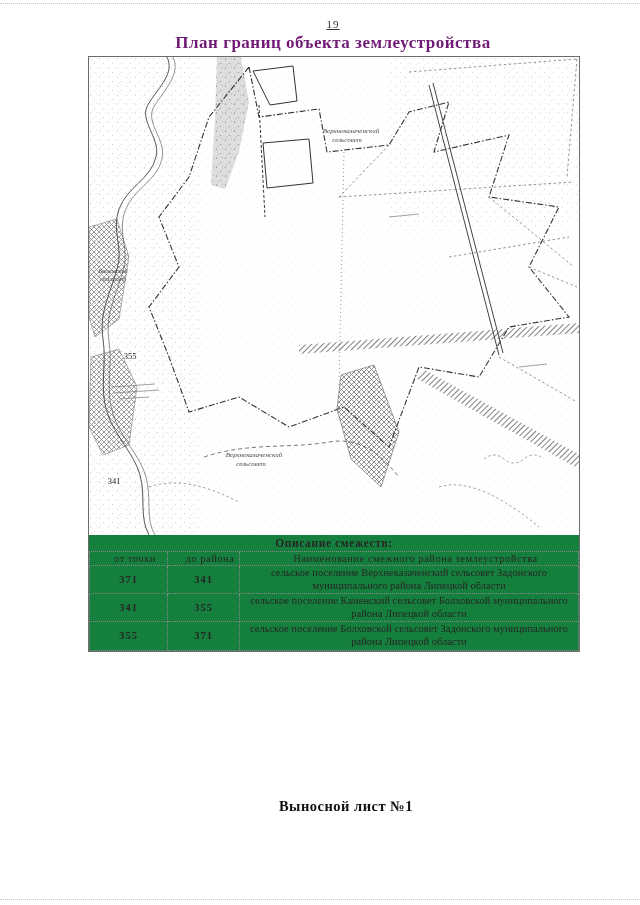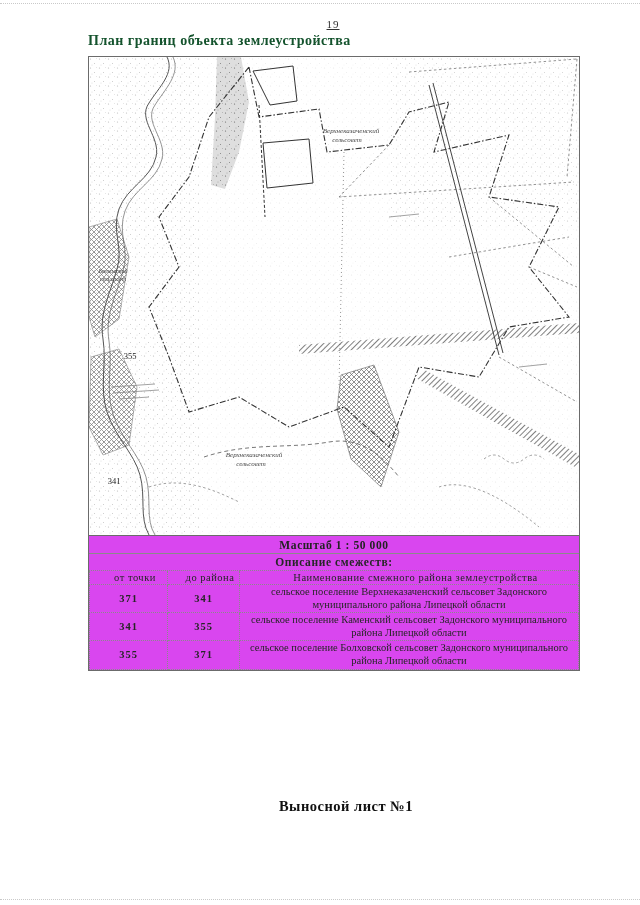--- a/index.html
+++ b/index.html
@@ -7,25 +7,25 @@
     width:640px;height:905px;position:relative;overflow:hidden;
     font-family:"Liberation Serif","DejaVu Serif",serif;color:#222;
     -webkit-font-smoothing:antialiased;
   }
   .scan-edge{position:absolute;left:0;width:640px;border-top:1px dotted #c9c9c9;height:0;}
   .scan-edge.top{top:3px;}
   .scan-edge.bottom{top:899px;}
 
   .page-number{position:absolute;top:18px;left:88px;width:490px;text-align:center;
     font-size:11px;letter-spacing:1px;color:#333;text-decoration:underline;}
-  .doc-title{position:absolute;top:33px;left:88px;width:490px;
-    font-size:14px;font-weight:bold;letter-spacing:.5px;color:#14532d;}
+  .doc-title{position:absolute;top:33px;left:88px;width:490px;text-align:center;
+    font-size:17px;font-weight:bold;letter-spacing:.5px;color:#701a75;}
 
   .doc-box{position:absolute;left:88px;top:56px;width:490px;border:1px solid #6b6b6b;
-    background:#d946ef;}
+    background:#15803d;}
   .map-area{position:relative;width:490px;height:478px;overflow:hidden;background:#fff;}
   .map-area svg{display:block;}
 
   .caption-row{border-top:1px solid #6b6b6b;border-bottom:1px solid #8a8a8a;
     text-align:center;font-size:11.5px;font-weight:bold;padding:3px 0 2px 0;
     letter-spacing:.6px;color:#222;}
 
   table.adj{width:100%;border-collapse:collapse;table-layout:fixed;}
   table.adj th,table.adj td{border:1px dotted #8a8a8a;font-size:10.5px;
     padding:1px 3px;vertical-align:middle;color:#262626;}
@@ -137,21 +137,20 @@
         <text x="24" y="216" font-size="6.2">Болховской</text>
         <text x="24" y="224" font-size="6.2">сельсовет</text>
         <text x="165" y="400">Верхнеказаченский</text>
         <text x="162" y="409">сельсовет</text>
         <text x="41" y="302" font-style="normal" font-size="8.5" fill="#222">355</text>
         <text x="25" y="427" font-style="normal" font-size="8.5" fill="#222">341</text>
       </g>
     </svg>
   </div>
 
-  <div class="caption-row">Масштаб 1 : 50 000</div>
 
   <table class="adj">
     <colgroup>
         <col class="c1">
         <col class="c2">
         <col class="c3">
       </colgroup>
     <thead>
       <tr>
         <th colspan="3" class="tbl-title">Описание смежеств:</th>
@@ -165,21 +164,21 @@
     <tbody>
   <tr>
     <td class="pt">371</td>
     <td class="pt">341</td>
     <td class="nm">сельское поселение Верхнеказаченский сельсовет Задонского муниципального района Липецкой области</td>
   </tr>
 
   <tr>
     <td class="pt">341</td>
     <td class="pt">355</td>
-    <td class="nm">сельское поселение Каменский сельсовет Задонского муниципального района Липецкой области</td>
+    <td class="nm">сельское поселение Каменский сельсовет Болховской муниципального района Липецкой области</td>
   </tr>
 
   <tr>
     <td class="pt">355</td>
     <td class="pt">371</td>
     <td class="nm">сельское поселение Болховской сельсовет Задонского муниципального района Липецкой области</td>
   </tr>
 </tbody>
   </table>
 </div>

